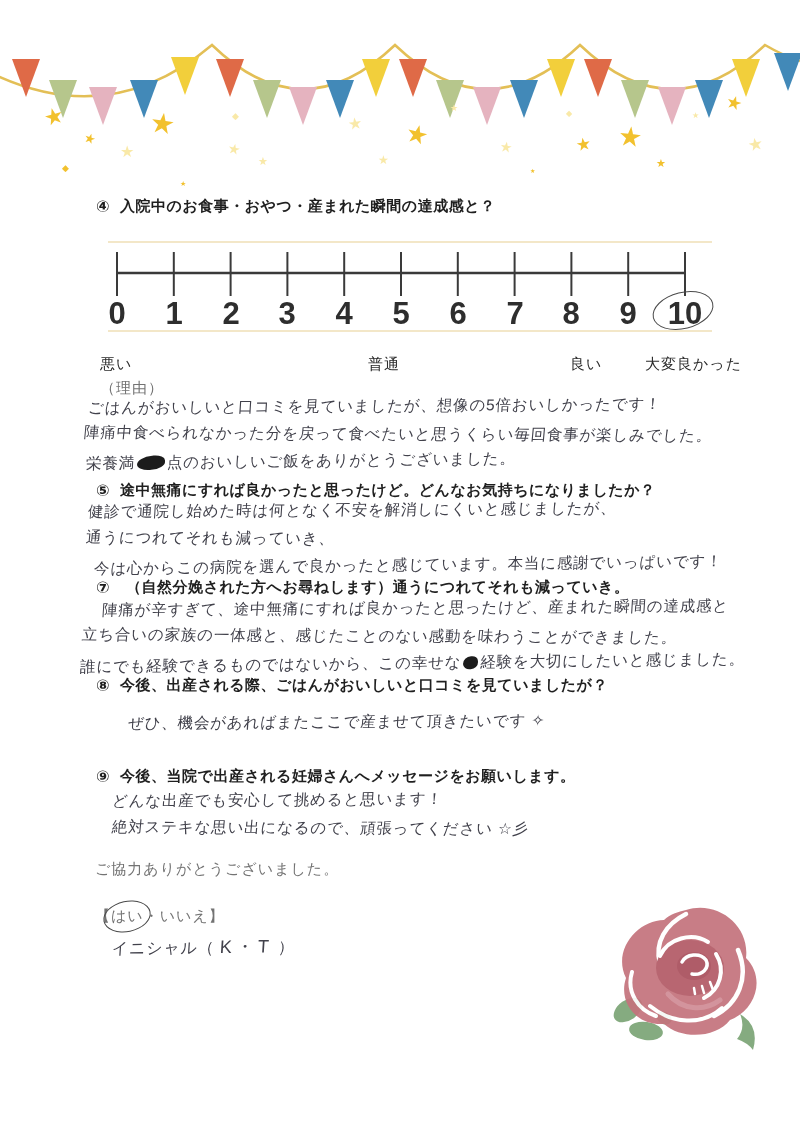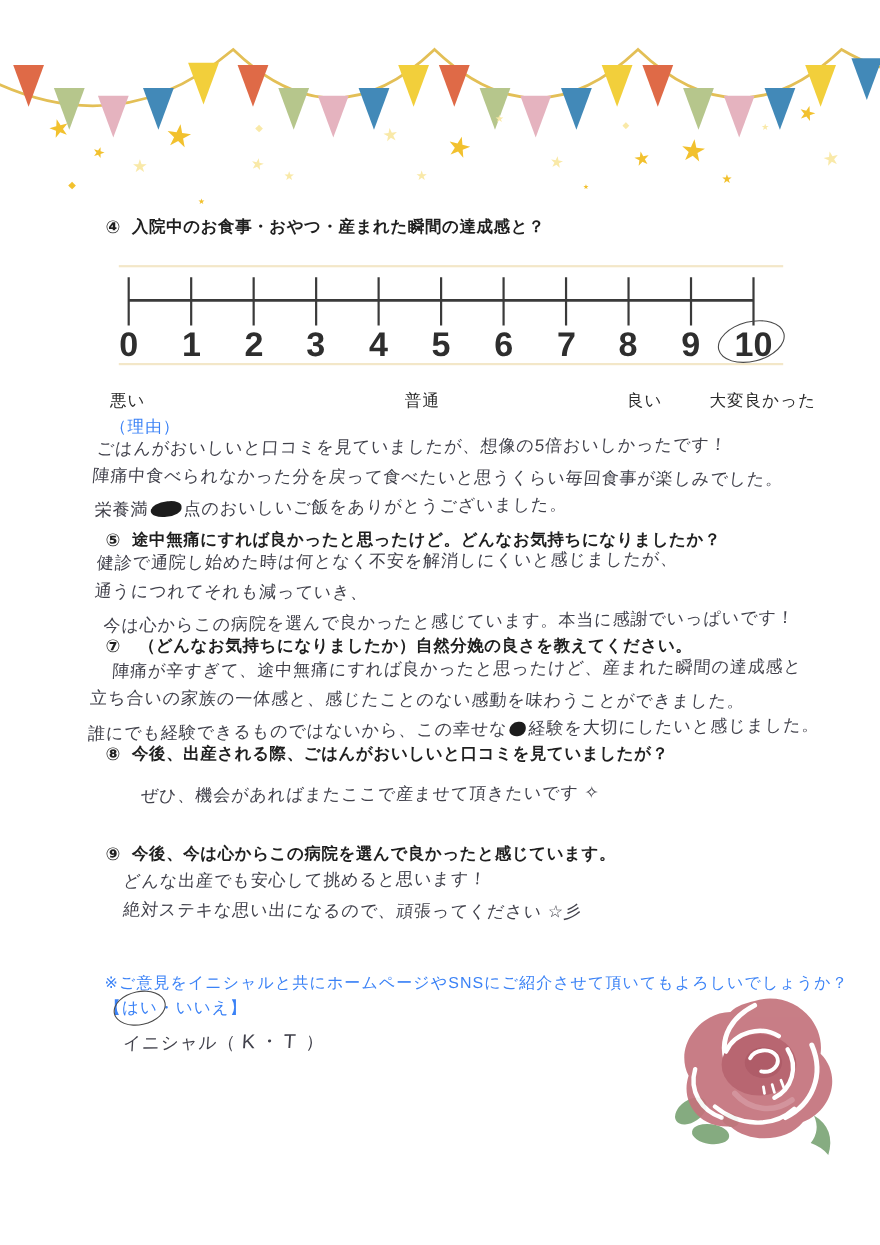--- a/index.html
+++ b/index.html
@@ -13,21 +13,21 @@
   .q-heading .qnum { margin-right:10px; font-size:16px; }
   .q-heading.wide .qnum { margin-right:16px; }
 
   .faint-line { position:absolute; height:2px; background:#f3e7c8; }
 
   .scale-axis { position:absolute; left:95px; top:245px; }
   .scale-numbers span { position:absolute; transform:translateX(-50%); font-weight:bold; font-size:31px; color:#2e2e2e; font-family:"Liberation Sans","DejaVu Sans",sans-serif; top:296px; }
   .hand-ellipse { position:absolute; border:1.8px solid #4a4a4a; border-radius:50%; background:transparent; }
 
   .scale-label { position:absolute; top:355px; font-size:15px; color:#2a2a2a; letter-spacing:1px; white-space:nowrap; }
-  .plain { position:absolute; font-size:15px; color:#3b82f6; letter-spacing:1px; white-space:nowrap; }
+  .plain { position:absolute; font-size:15px; color:#737373; letter-spacing:1px; white-space:nowrap; }
 
   .hw { position:absolute; font-size:15.5px; color:#41414b; letter-spacing:0.8px; white-space:nowrap; transform:rotate(-0.4deg) skewX(-4deg); }
   .hw.t2 { transform:rotate(0.3deg) skewX(-5deg); }
   .hw.t3 { transform:rotate(-0.7deg) skewX(-3deg); }
   .scribble { display:inline-block; width:28px; height:14px; background:#1c1c1c; border-radius:55% 40% 50% 45%; vertical-align:-2px; margin:0 2px; transform:rotate(-4deg); }
   .scribble.small { width:15px; height:13px; }
 
   .rose { position:absolute; left:598px; top:898px; }
 </style>
 </head>
@@ -140,42 +140,42 @@
   <div class="q-heading" style="left:96px;top:481px">
     <span class="qnum">⑤</span>
     <span>途中無痛にすれば良かったと思ったけど。どんなお気持ちになりましたか？</span>
   </div>
   <div class="hw" style="left:88px;top:500px">健診で通院し始めた時は何となく不安を解消しにくいと感じましたが、</div>
   <div class="hw t2" style="left:86px;top:528px">通うにつれてそれも減っていき、</div>
   <div class="hw t3" style="left:94px;top:555px">今は心からこの病院を選んで良かったと感じています。本当に感謝でいっぱいです！</div>
 
   <div class="q-heading wide" style="left:96px;top:578px">
     <span class="qnum">⑦</span>
-    <span>（どんなお気持ちになりましたか）自然分娩の良さを教えてください。</span>
+    <span>（自然分娩された方へお尋ねします）通うにつれてそれも減っていき。</span>
   </div>
   <div class="hw" style="left:102px;top:598px">陣痛が辛すぎて、途中無痛にすれば良かったと思ったけど、産まれた瞬間の達成感と</div>
   <div class="hw t2" style="left:82px;top:626px">立ち合いの家族の一体感と、感じたことのない感動を味わうことができました。</div>
   <div class="hw t3" style="left:80px;top:653px">
     <span>誰にでも経験できるものではないから、この幸せな</span><span class="scribble small"></span><span>経験を大切にしたいと感じました。</span>
   </div>
 
   <div class="q-heading" style="left:96px;top:676px">
     <span class="qnum">⑧</span>
     <span>今後、出産される際、ごはんがおいしいと口コミを見ていましたが？</span>
   </div>
   <div class="hw" style="left:128px;top:712px">ぜひ、機会があればまたここで産ませて頂きたいです ✧</div>
 
   <div class="q-heading" style="left:96px;top:767px">
     <span class="qnum">⑨</span>
-    <span>今後、今は心からこの病院を選んで良かったと感じています。</span>
+    <span>今後、当院で出産される妊婦さんへメッセージをお願いします。</span>
   </div>
   <div class="hw" style="left:112px;top:790px">どんな出産でも安心して挑めると思います！</div>
   <div class="hw t2" style="left:112px;top:818px">絶対ステキな思い出になるので、頑張ってください ☆彡</div>
 
-  <span class="plain" style="left:95px;top:884px;font-size:14.5px">※ご意見をイニシャルと共にホームページやSNSにご紹介させて頂いてもよろしいでしょうか？</span>
+  <span class="plain" style="left:95px;top:860px">ご協力ありがとうございました。</span>
 
   <div class="plain" style="left:95px;top:907px">
     <span>【</span><span>はい</span><span>・</span><span>いいえ</span><span>】</span>
   </div>
   <span class="hand-ellipse" style="left:103px;top:901px;width:48px;height:31px;transform:rotate(-12deg);border-width:1.5px"></span>
 
   <div class="hw" style="left:112px;top:935px;font-size:16px">
     <span>イニシャル（</span>
     <span style="font-size:18px;letter-spacing:4px">K・T</span>
     <span>）</span>

